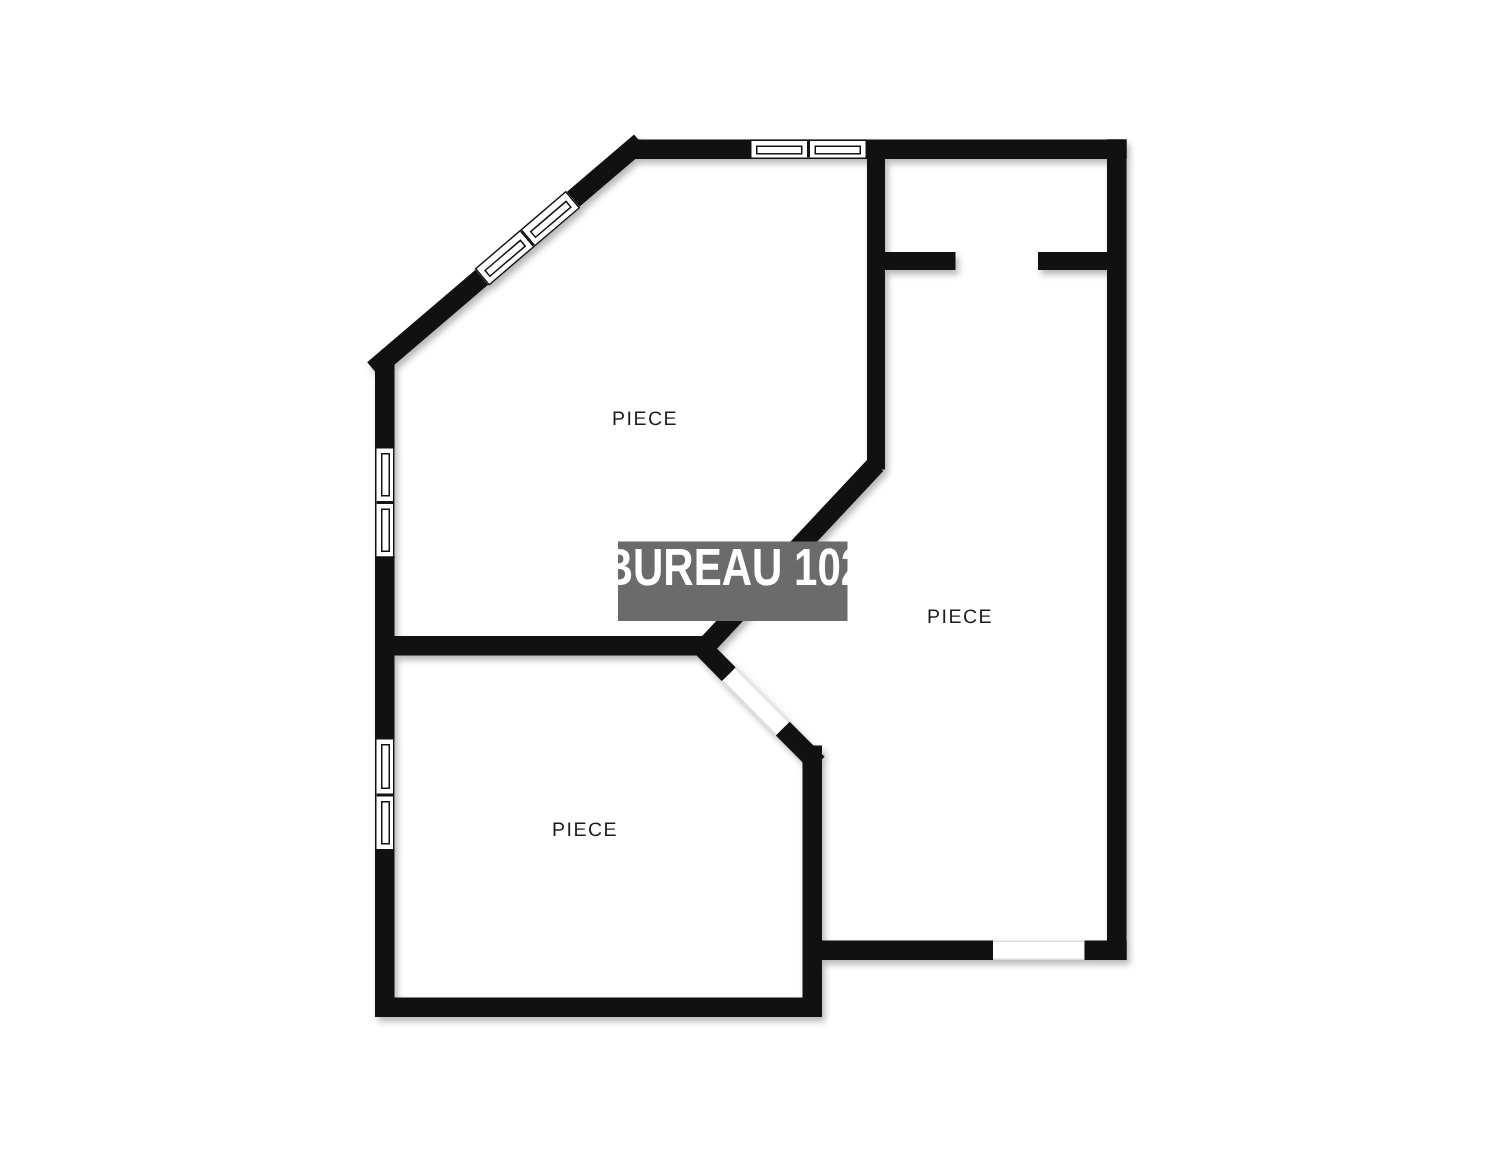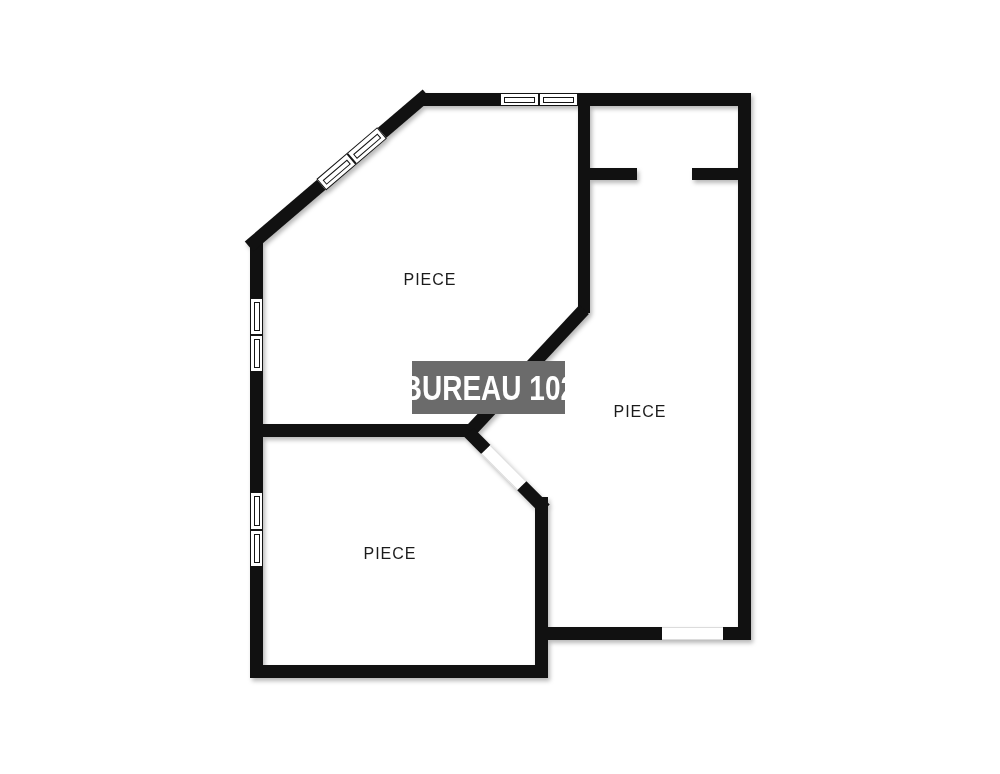--- a/index.html
+++ b/index.html
@@ -24,26 +24,26 @@
   .window.h .unit + .unit{border-left:2px solid #141414;}
   .window .pane{position:absolute;border:1px solid #141414;background:#ffffff;box-sizing:border-box;}
   .window.v .pane{left:50%;width:6px;margin-left:-3px;top:3px;bottom:3px;}
   .window.h .pane{top:50%;height:6px;margin-top:-3px;left:3px;right:3px;}
 
   
   .gap{position:absolute;background:#ffffff;border-top:1.5px solid #dcdcdc;border-bottom:1.5px solid #dcdcdc;box-sizing:border-box;}
 
   .room-label{
     position:absolute;width:120px;text-align:center;
-    font-size:16px;letter-spacing:1px;color:var(--label-text,#1b1b1b);
+    font-size:13px;letter-spacing:1px;color:var(--label-text,#1b1b1b);
   }
   .banner{
     position:absolute;left:412px;top:361px;width:153px;height:53px;
     background:var(--banner-bg,#6b6b6b);color:var(--banner-text,#ffffff);
-    display:flex;align-items:center;justify-content:center;z-index:5;
+    display:flex;justify-content:center;z-index:5;
   }
   .banner span{
     font-weight:bold;font-size:35px;line-height:1;transform:scaleX(0.8);
     white-space:nowrap;letter-spacing:0;
   }
 </style>
 </head>
 <body style="background: rgb(255, 255, 255);">
 
 <div class="plan">

